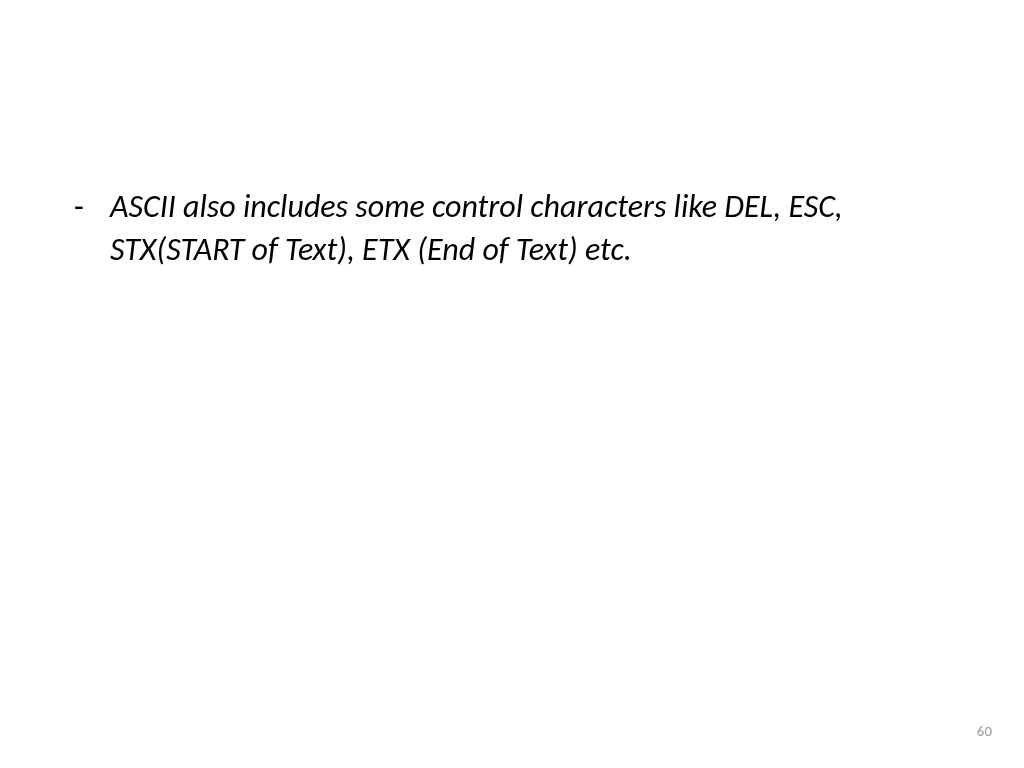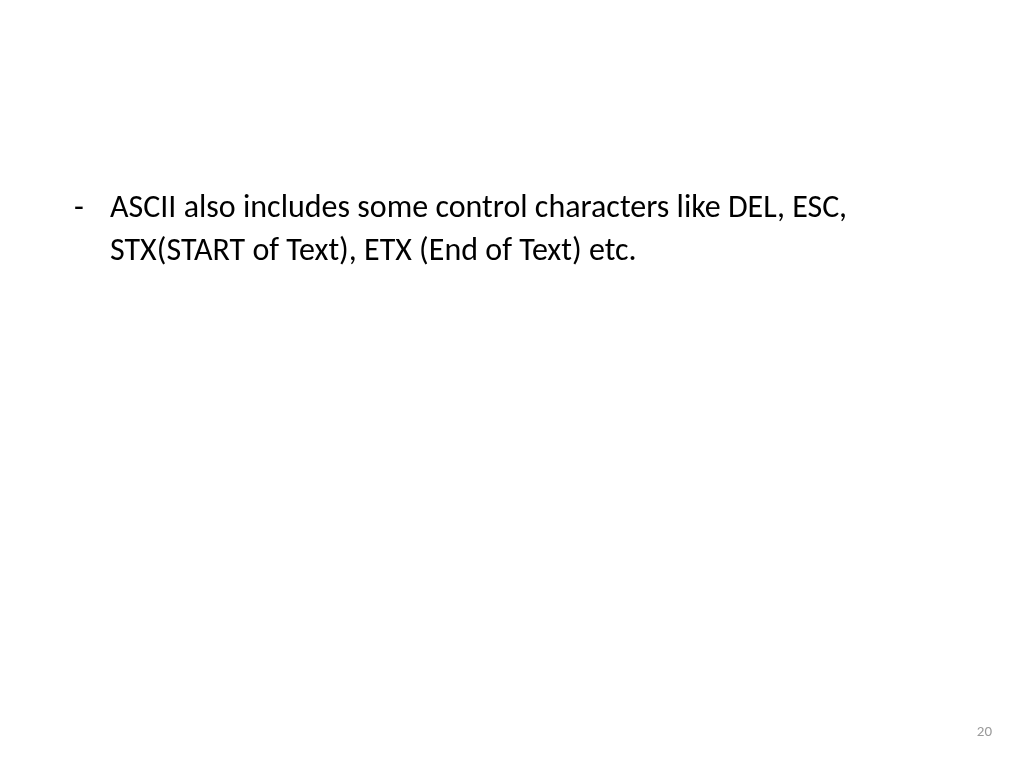--- a/index.html
+++ b/index.html
@@ -29,32 +29,33 @@
       color: #000000;
     }
     .bullet-marker {
       flex-shrink: 0;
       width: 40px;
       text-align: left;
       padding-left: 4px;
     }
     .bullet-text {
       flex: 1;
+      font-style: italic;
     }
     .page-number {
       position: absolute;
       bottom: 28px;
       right: 32px;
       font-size: 15px;
       color: #9a9a9a;
     }
   </style>
 </head>
 <body>
 
 <div class="content">
   <div class="bullet-item">
     <span class="bullet-marker">-</span>
     <span class="bullet-text">ASCII also includes some control characters like DEL, ESC, STX(START of Text), ETX (End of Text) etc.</span>
   </div>
 </div>
 
-<div class="page-number">20</div>
+<div class="page-number">60</div>
 
 </body></html>

